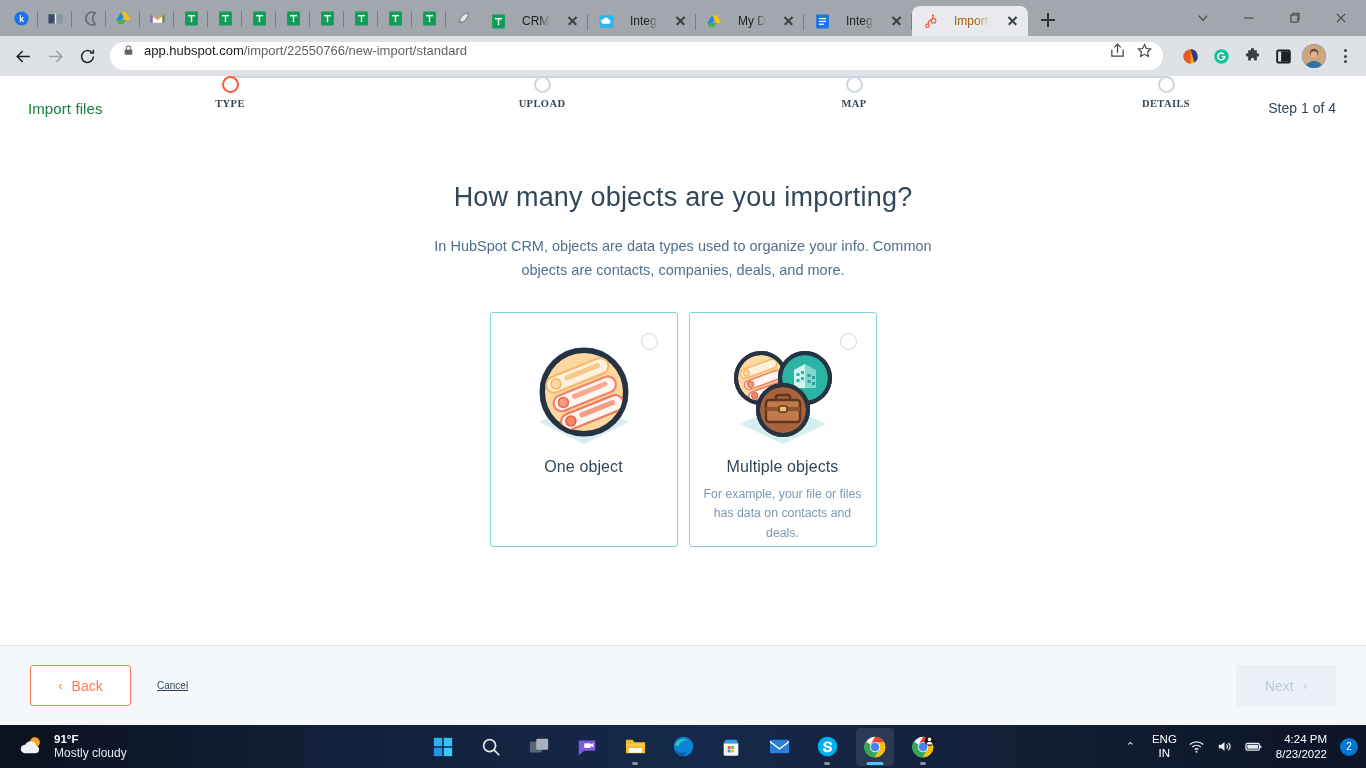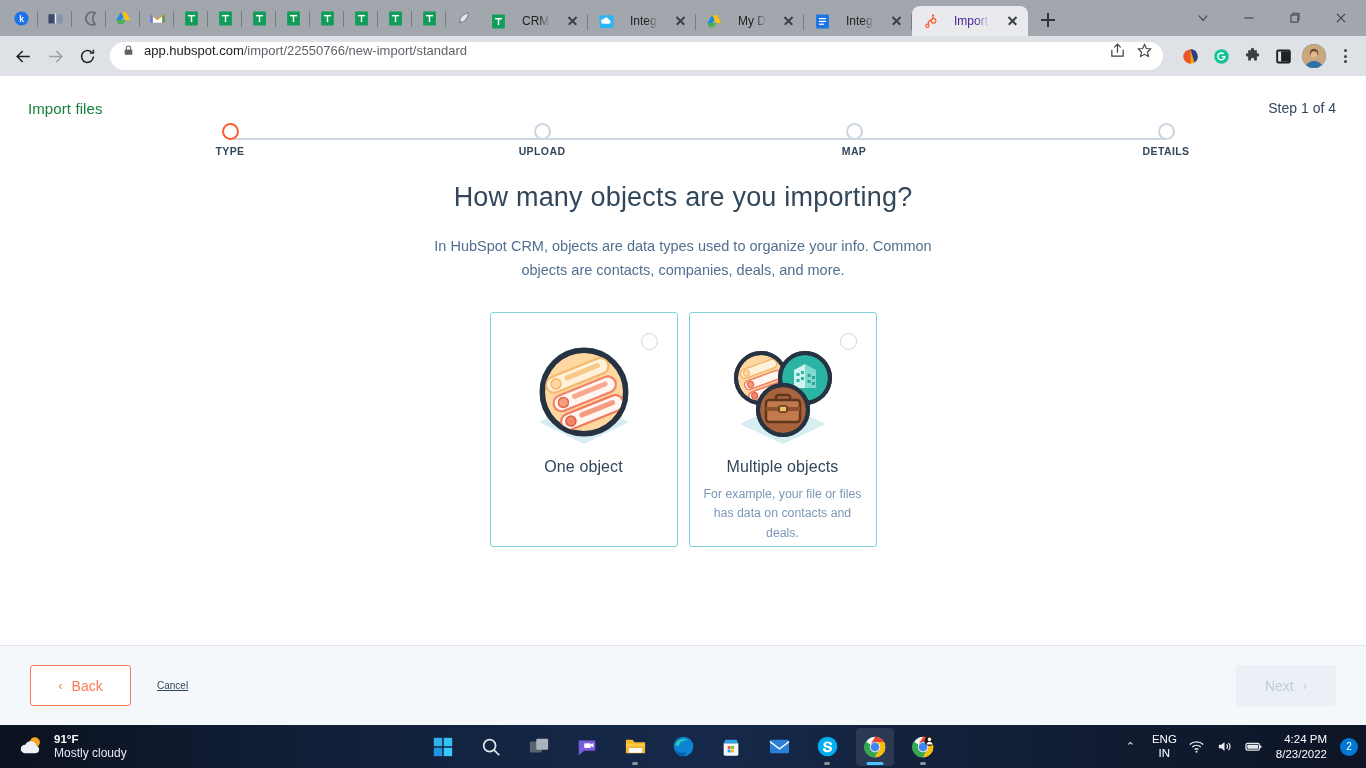--- a/index.html
+++ b/index.html
@@ -45,21 +45,21 @@
   .tab.inactive:last-of-type::after { display: none; }
   .tab .title {
     font-size: 12px; color: #202124; white-space: nowrap; overflow: hidden;
     flex: 1; min-width: 0;
     -webkit-mask-image: linear-gradient(to right, #000 60%, transparent 100%);
     mask-image: linear-gradient(to right, #000 60%, transparent 100%);
   }
   .tab.active {
     background: #e8eaed; width: 116px;
   }
-  .tab.active .title { color: #4c1d95; }
+  .tab.active .title { color: #a16207; }
   .tab-close {
     width: 16px; height: 16px; flex: none; position: relative;
   }
   .tab-close::before, .tab-close::after {
     content: ""; position: absolute; left: 2px; top: 7px; width: 11px; height: 1.6px;
     background: #3c4043;
   }
   .tab-close::before { transform: rotate(45deg); }
   .tab-close::after  { transform: rotate(-45deg); }
 
@@ -109,21 +109,21 @@
   .page { flex: 1; background: #ffffff; display: flex; flex-direction: column; position: relative; }
 
   .topbar {
     height: 64px; display: flex; align-items: center; padding: 0 28px;
     position: relative; flex: none;
   }
   .brand-title { font-size: 15px; color: #15803d; letter-spacing: .1px; font-weight: 400; }
 
   .stepper {
     position: absolute; left: 230px; right: 200px; top: 0; height: 64px;
-    display: flex; align-items: flex-end;
+    display: flex; align-items: flex-start; font-family: Liberation Serif, serif;
   }
   .step { position: relative; display: flex; flex-direction: column; align-items: center; width: 0; }
   .step .dot {
     width: 17px; height: 17px; border-radius: 50%; background: #fff;
     border: 2px solid #cbd6e2; box-sizing: border-box;
   }
   .step.current .dot { border-color: #ff5c35; border-width: 2px; }
   .step .lbl {
     position: absolute; top: 22px; font-size: 10.5px; font-weight: bold;
     color: #33475b; letter-spacing: .4px; white-space: nowrap;

